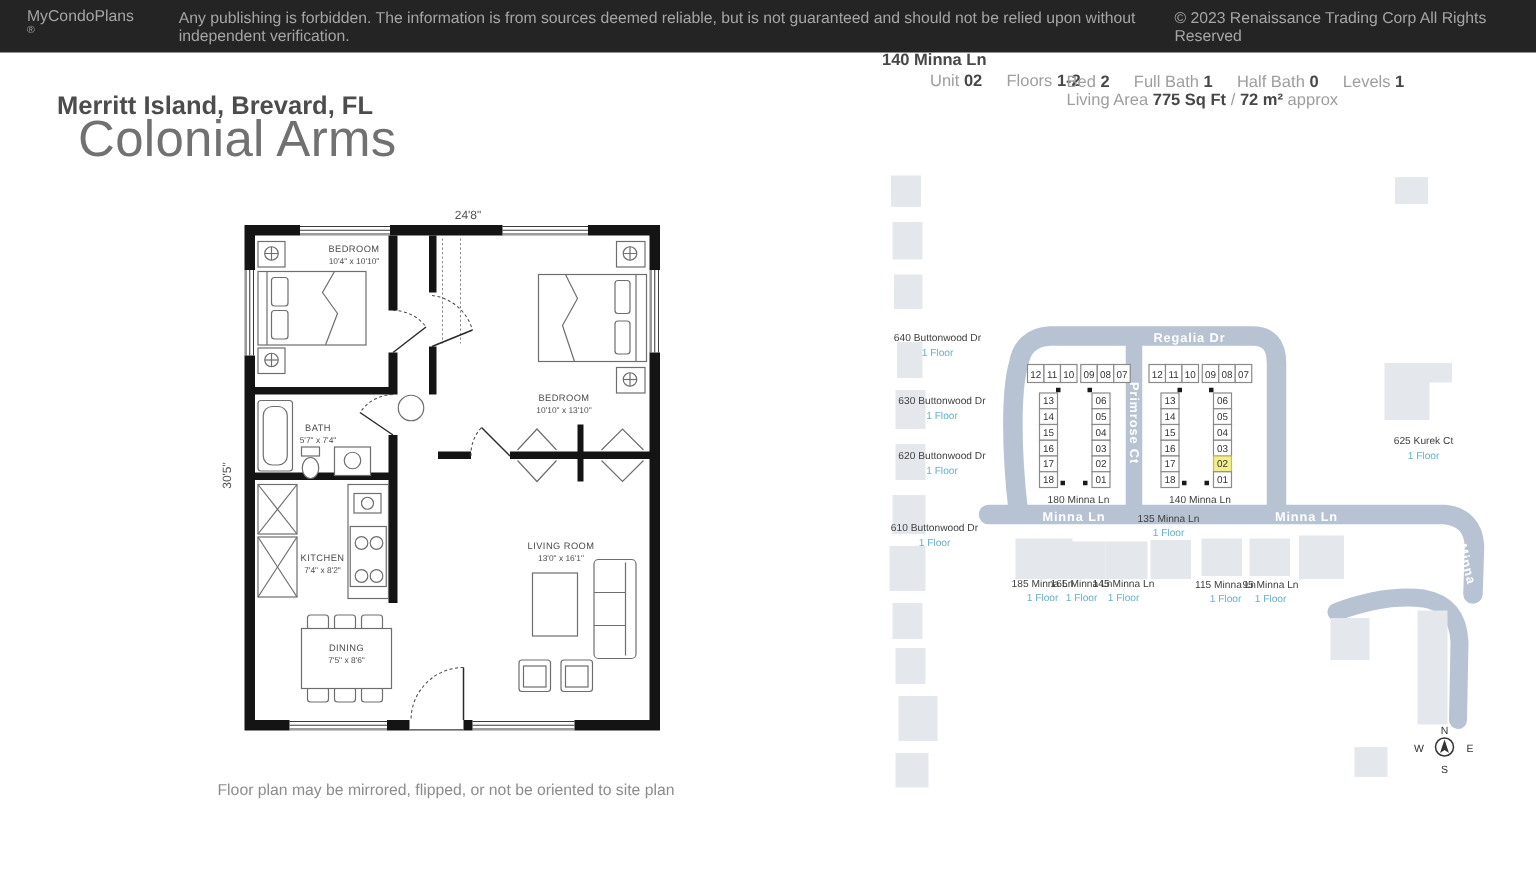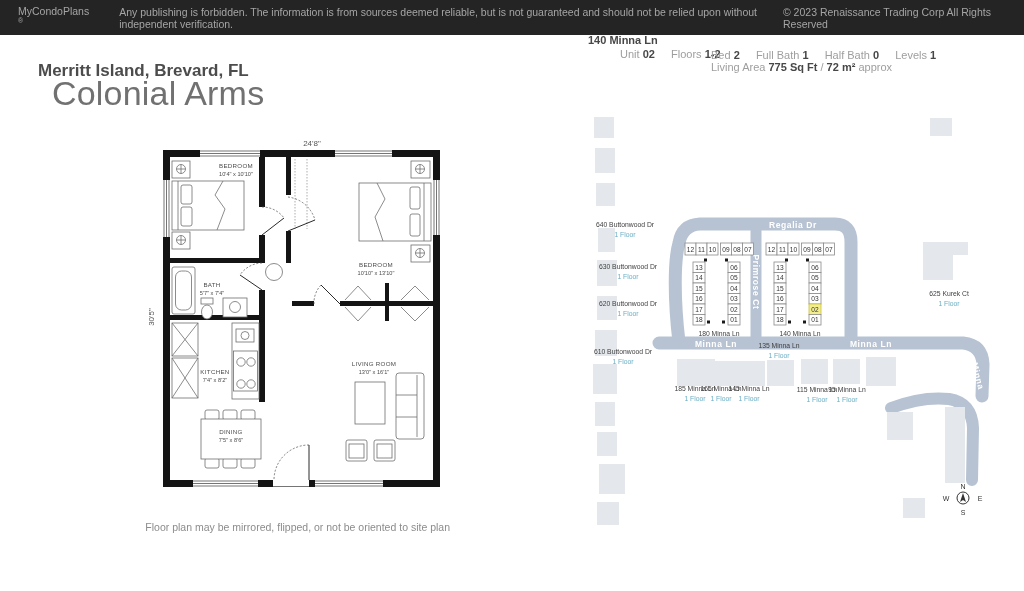--- a/index.html
+++ b/index.html
@@ -5,21 +5,21 @@
   html,body{margin:0;padding:0;background:#fff;}
   .page{position:relative;width:1024px;height:591px;background:#ffffff;overflow:hidden;
         font-family:"Liberation Sans",sans-serif;color:#4c4c4c;}
   .abs{position:absolute;}
   .title{left:52px;top:30px;font-size:34px;color:#717171;letter-spacing:.2px;margin-top:44px;}
   .subtitle{left:38px;top:61px;font-size:17px;font-weight:bold;color:#4c4c4c;}
   .hline{font-size:11px;white-space:nowrap;}
   .lab{color:#9e9e9e;font-weight:normal;}
   .val{color:#474747;font-weight:bold;}
   .gap{display:inline-block;width:10px;}
-  .note{left:145px;top:521px;width:305px;text-align:right;font-size:10.5px;color:#8c8c8c;}
+  .note{left:145px;top:521px;width:305px;text-align:left;font-size:10.5px;color:#8c8c8c;}
   .footer{left:0;top:556px;width:1024px;height:35px;background:#242424;display:flex;align-items:center;
           font-size:10.5px;color:#a5a5a5;}
   .brand{margin-left:18px;}
   .sup{font-size:7px;vertical-align:super;}
   .disc{margin-left:30px;}
   .copy{margin-left:auto;margin-right:16px;}
   
   .wall{fill:#141414;}
   .fur{fill:#ffffff;stroke:#6e6e6e;stroke-width:.8;}
   .furl{fill:none;stroke:#6e6e6e;stroke-width:.8;}

